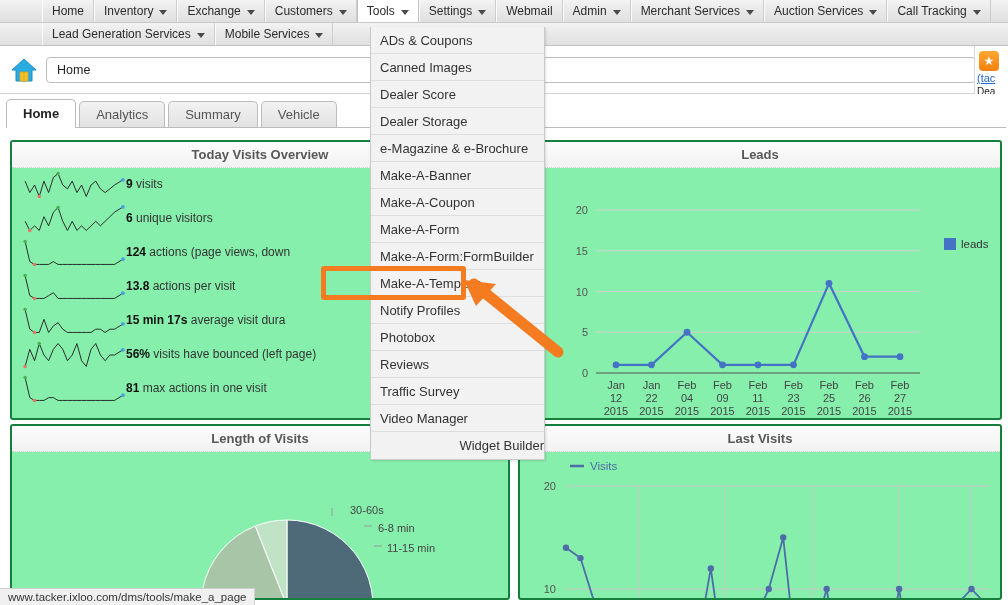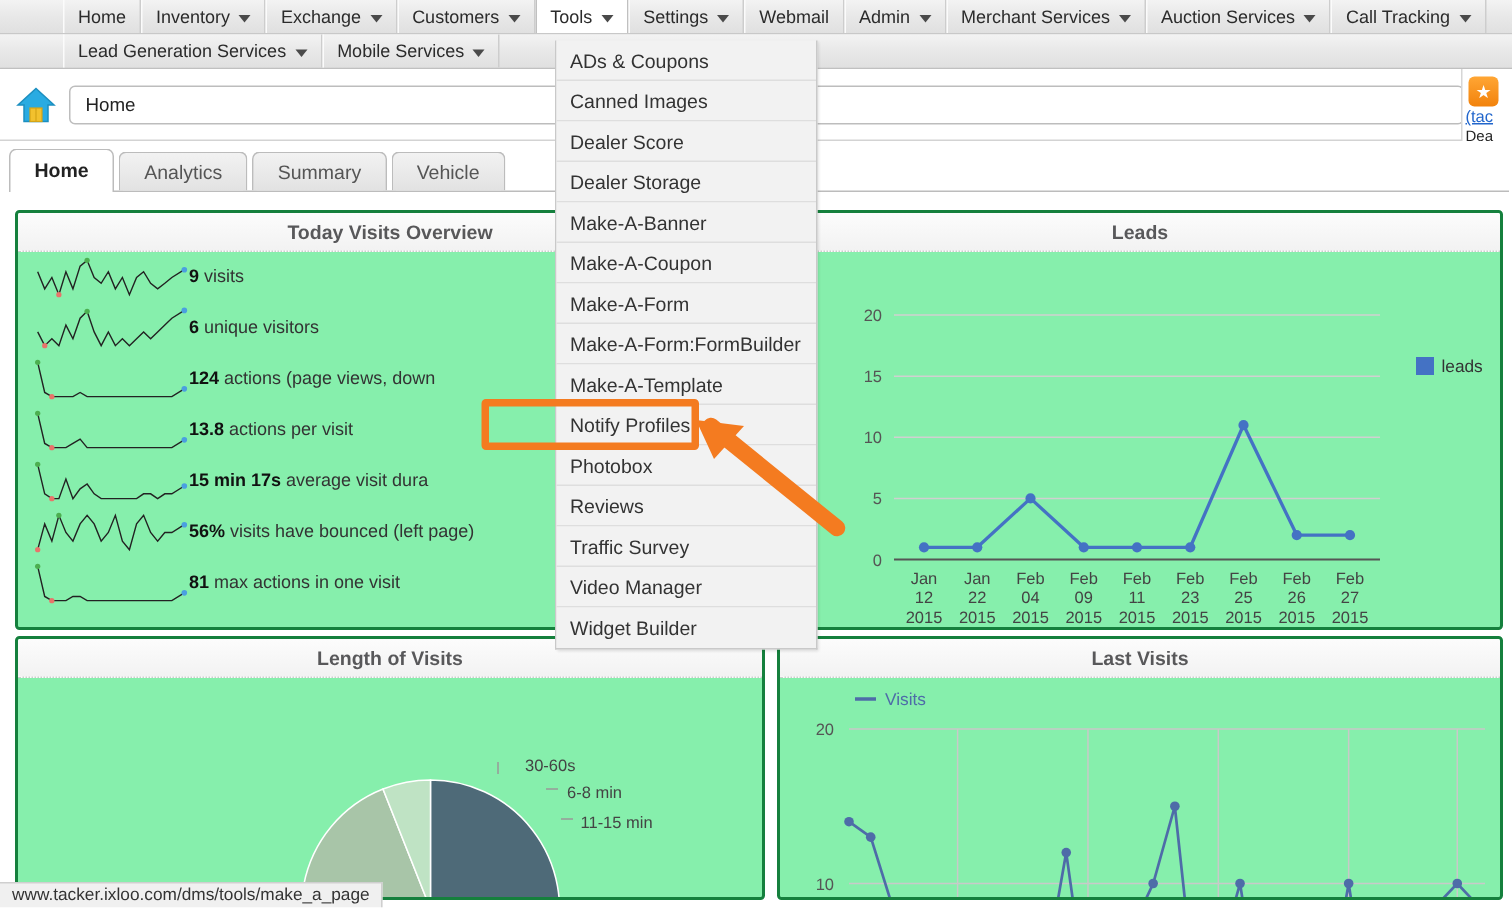--- a/index.html
+++ b/index.html
@@ -146,21 +146,21 @@
     margin-left: 45px;
   }
   .menu-item {
     height: 27px; line-height: 27px;
     padding-left: 9px;
     font-size: 13px; color: #333;
     border-bottom: 1px solid #dedede;
     background: #f2f2f2;
     white-space: nowrap; cursor: default;
   }
-  .menu-item:last-child { border-bottom: none; }
+  .menu-item:last-child { border-bottom: none; text-align: right; }
   .menu-item.highlighted { color: #1ba1e2; background: #f2f2f2; }
 
   
   .hl-box {
     position: absolute;
     left: 321px; top: 266px;
     width: 145px; height: 34px;
     border: 5px solid #f47b20;
     border-radius: 3px;
     z-index: 60;
@@ -466,20 +466,21 @@
           <text x="70" y="18" font-size="11.5" fill="#4e6ca8" font-family="&quot;Liberation Sans&quot;, sans-serif">Visits</text>
         </svg>
     </div>
   </div>
 
   <div class="dropdown" id="dropdown-menu">
       <div class="menu-item"><span>ADs &amp; Coupons</span></div>
       <div class="menu-item"><span>Canned Images</span></div>
       <div class="menu-item"><span>Dealer Score</span></div>
       <div class="menu-item"><span>Dealer Storage</span></div>
+      <div class="menu-item"><span>e-Magazine &amp; e-Brochure</span></div>
       <div class="menu-item"><span>Make-A-Banner</span></div>
       <div class="menu-item"><span>Make-A-Coupon</span></div>
       <div class="menu-item"><span>Make-A-Form</span></div>
       <div class="menu-item"><span>Make-A-Form:FormBuilder</span></div>
       <div class="menu-item"><span>Make-A-Template</span></div>
       <div class="menu-item"><span>Notify Profiles</span></div>
       <div class="menu-item"><span>Photobox</span></div>
       <div class="menu-item"><span>Reviews</span></div>
       <div class="menu-item"><span>Traffic Survey</span></div>
       <div class="menu-item"><span>Video Manager</span></div>

